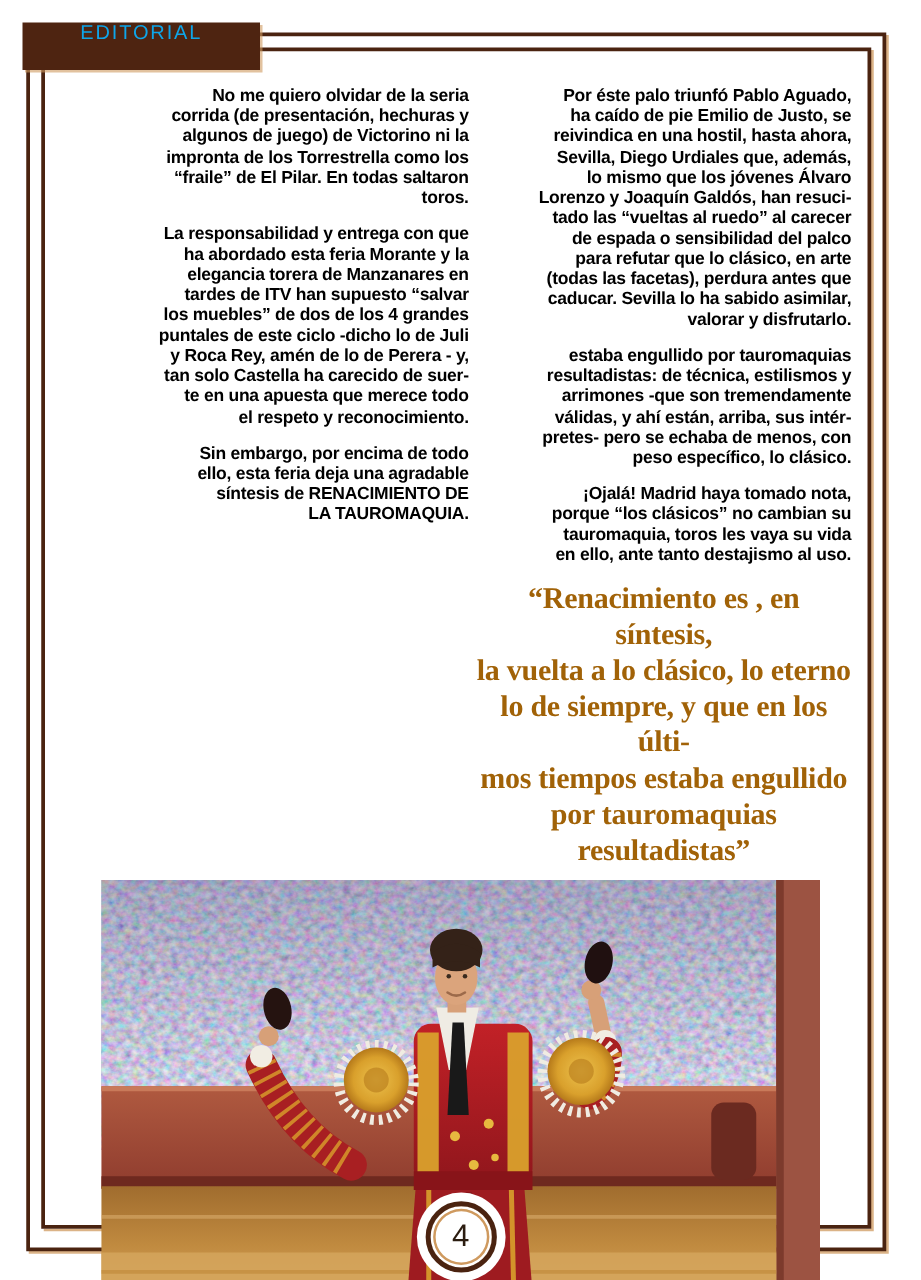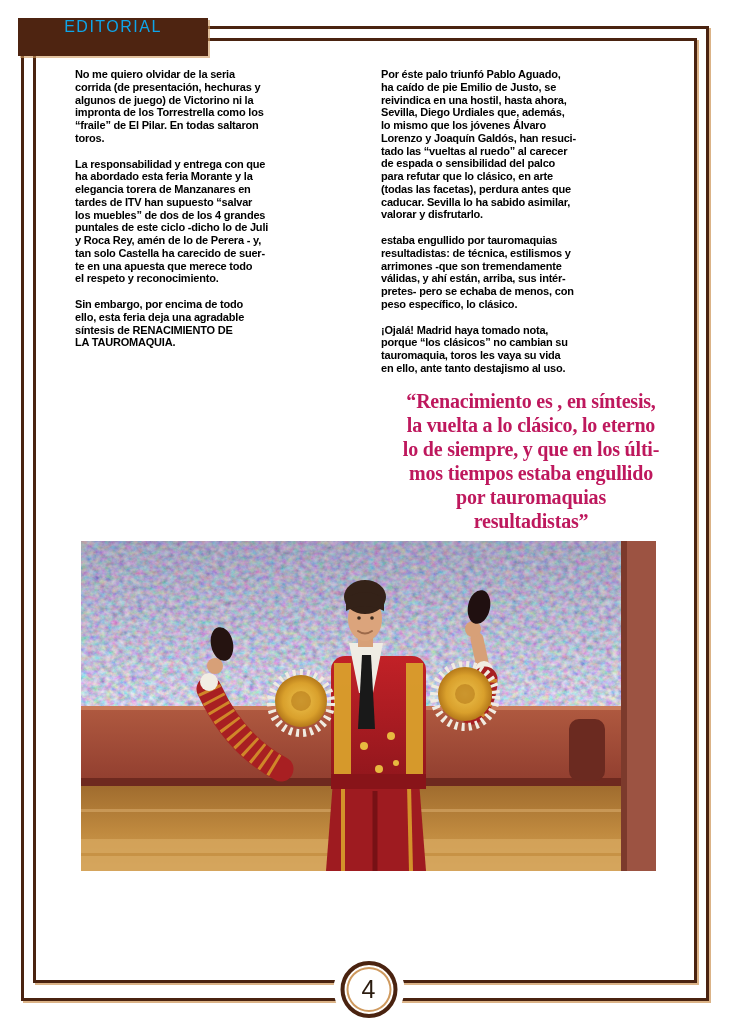--- a/index.html
+++ b/index.html
@@ -24,26 +24,26 @@
     box-shadow:2px 2px 0 rgba(207,154,95,.6);
     margin-top:16px;
   }
   .content{
     position:absolute;left:33px;top:38px;width:664px;height:945px;
     box-sizing:border-box;padding:30px 14px 0 42px;z-index:2;
   }
   .cols{display:flex;gap:6px;}
   .col{width:300px;flex:0 0 300px;}
   p.body{
-    margin:0 0 13px;font-weight:700;font-size:11px;line-height:1.16;
-    text-align:left;white-space:pre-line;letter-spacing:-0.2px;color:#000;
+    margin:0 0 13px;font-weight:700;font-size:14px;line-height:1.16;
+    text-align:right;white-space:pre-line;letter-spacing:-0.2px;color:#000;
   }
   .quote{
-    font-family:"Liberation Serif",serif;font-weight:700;font-size:20px;
-    line-height:1.2;text-align:center;white-space:pre-line;color:#be185d;
+    font-family:"Liberation Serif",serif;font-weight:700;font-size:24px;
+    line-height:1.2;text-align:center;white-space:pre-line;color:#a16207;
     margin-top:14px;letter-spacing:-0.2px;
   }
   .photo{display:block;margin:8px 0 0 6px;width:575px;height:330px;}
   .page-num{
     position:absolute;left:50%;top:961px;transform:translateX(-50%);
     width:57px;height:57px;border-radius:50%;background:#fff;
     border:4px solid #4a2310;box-sizing:border-box;z-index:7;
     display:flex;align-items:center;justify-content:center;
     font-size:25px;color:#2b1c10;
     box-shadow:inset 0 0 0 2px #fff, inset 0 0 0 4px #cf9a5f, 0 0 0 7px #fff;

